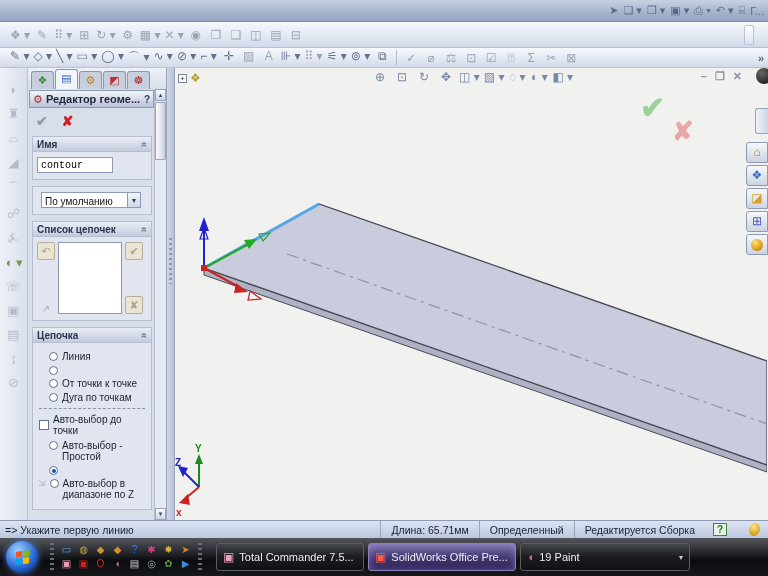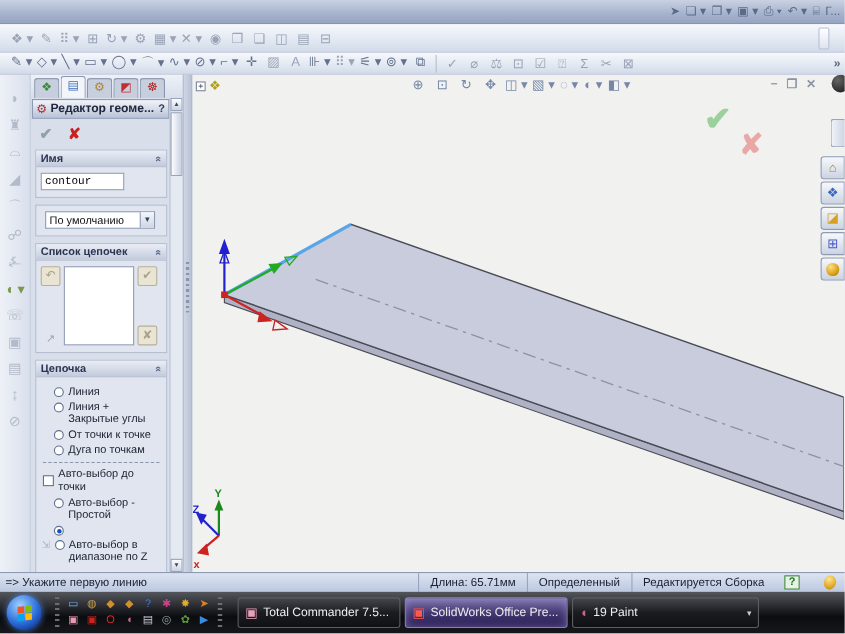--- a/index.html
+++ b/index.html
@@ -320,21 +320,20 @@
             <span>Цепочка</span>
             <span class="chev">»</span>
           </div>
         <div class="group-bd">
           <div class="radio-row">
               <span class="radio"></span>
               <span>Линия</span>
             </div>
           <div class="radio-row">
               <span class="radio"></span>
-              <span>Линия + Закрытые углы</span>
             </div>
           <div class="radio-row">
               <span class="radio"></span>
               <span>От точки к точке</span>
             </div>
           <div class="radio-row">
               <span class="radio"></span>
               <span>Дуга по точкам</span>
             </div>
           <div class="dash-div"></div>

